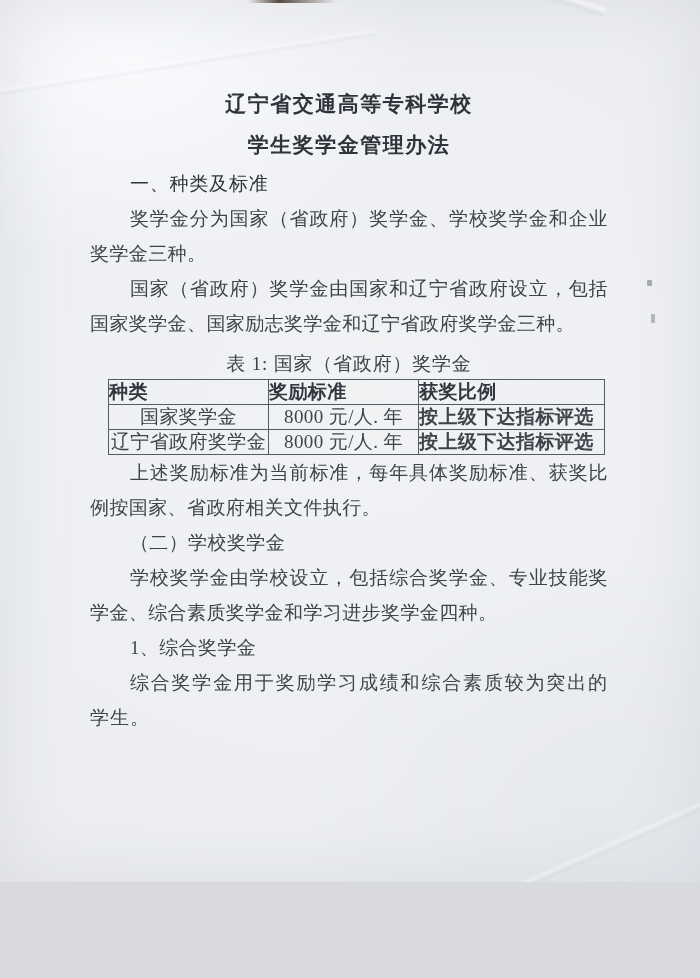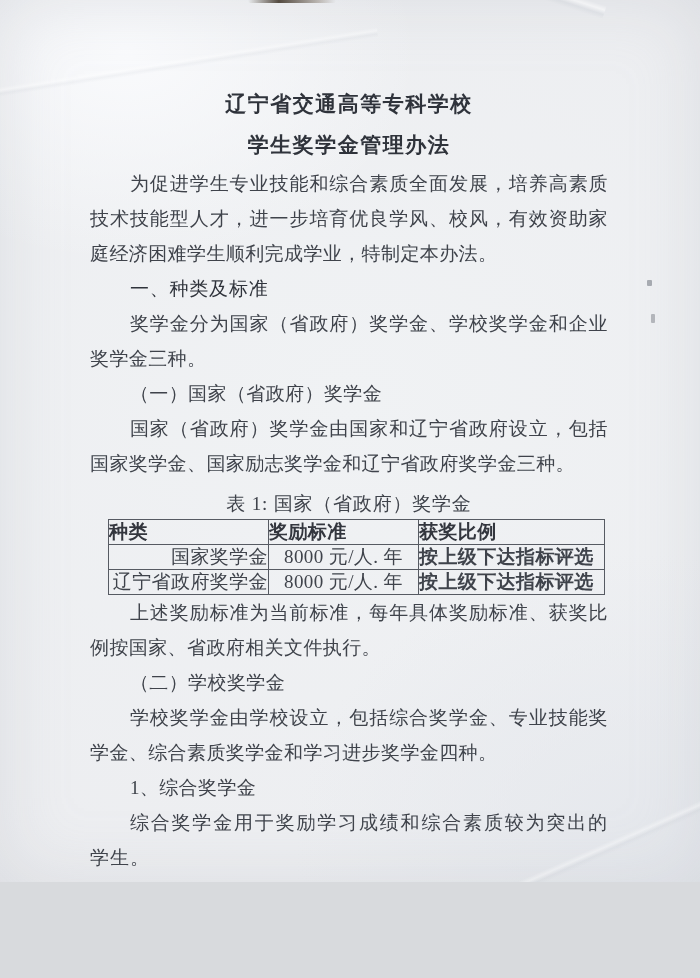--- a/index.html
+++ b/index.html
@@ -82,21 +82,21 @@
     border: 1.6px solid #565a62;
     height: 25px;
     padding: 0;
     font-size: 19px;
     line-height: 24px;
     letter-spacing: 0.4px;
     overflow: hidden;
     white-space: nowrap;
   }
   table.schol th { font-weight: bold; text-align: left; color: #33363e; }
-  td.c-type  { text-align: right; padding-left: 6px; }
+  td.c-type  { text-align: center; padding-left: 6px; }
   td.c-std   { text-align: center; }
   td.c-ratio { text-align: left; font-weight: bold; }
 
   .after-table { margin-top: 11px; }
 
   .page-number {
     position: absolute;
     left: 106px;
     top: 904px;
     font-size: 17px;
@@ -115,24 +115,22 @@
   <div class="top-sliver"></div>
   <div class="speck speck1"></div>
   <div class="speck speck2"></div>
   <div class="speck speck3"></div>
 
   <div class="content">
     <div class="doc-title">辽宁省交通高等专科学校</div>
     <div class="doc-title">学生奖学金管理办法</div>
 
     <div class="body-text">
-      <p>为促进学生专业技能和综合素质全面发展，培养高素质技术技能型人才，进一步培育优良学风、校风，有效资助家庭经济困难学生顺利完成学业，特制定本办法。</p>
       <p class="heading-bold">一、种类及标准</p>
       <p>奖学金分为国家（省政府）奖学金、学校奖学金和企业奖学金三种。</p>
-      <p>（一）国家（省政府）奖学金</p>
       <p>国家（省政府）奖学金由国家和辽宁省政府设立，包括国家奖学金、国家励志奖学金和辽宁省政府奖学金三种。</p>
 
       <div class="table-caption">表 1: 国家（省政府）奖学金</div>
 
       <table class="schol">
         <colgroup>
           <col style="width:160px">
             <col style="width:150px">
             <col style="width:186px">
         </colgroup>

